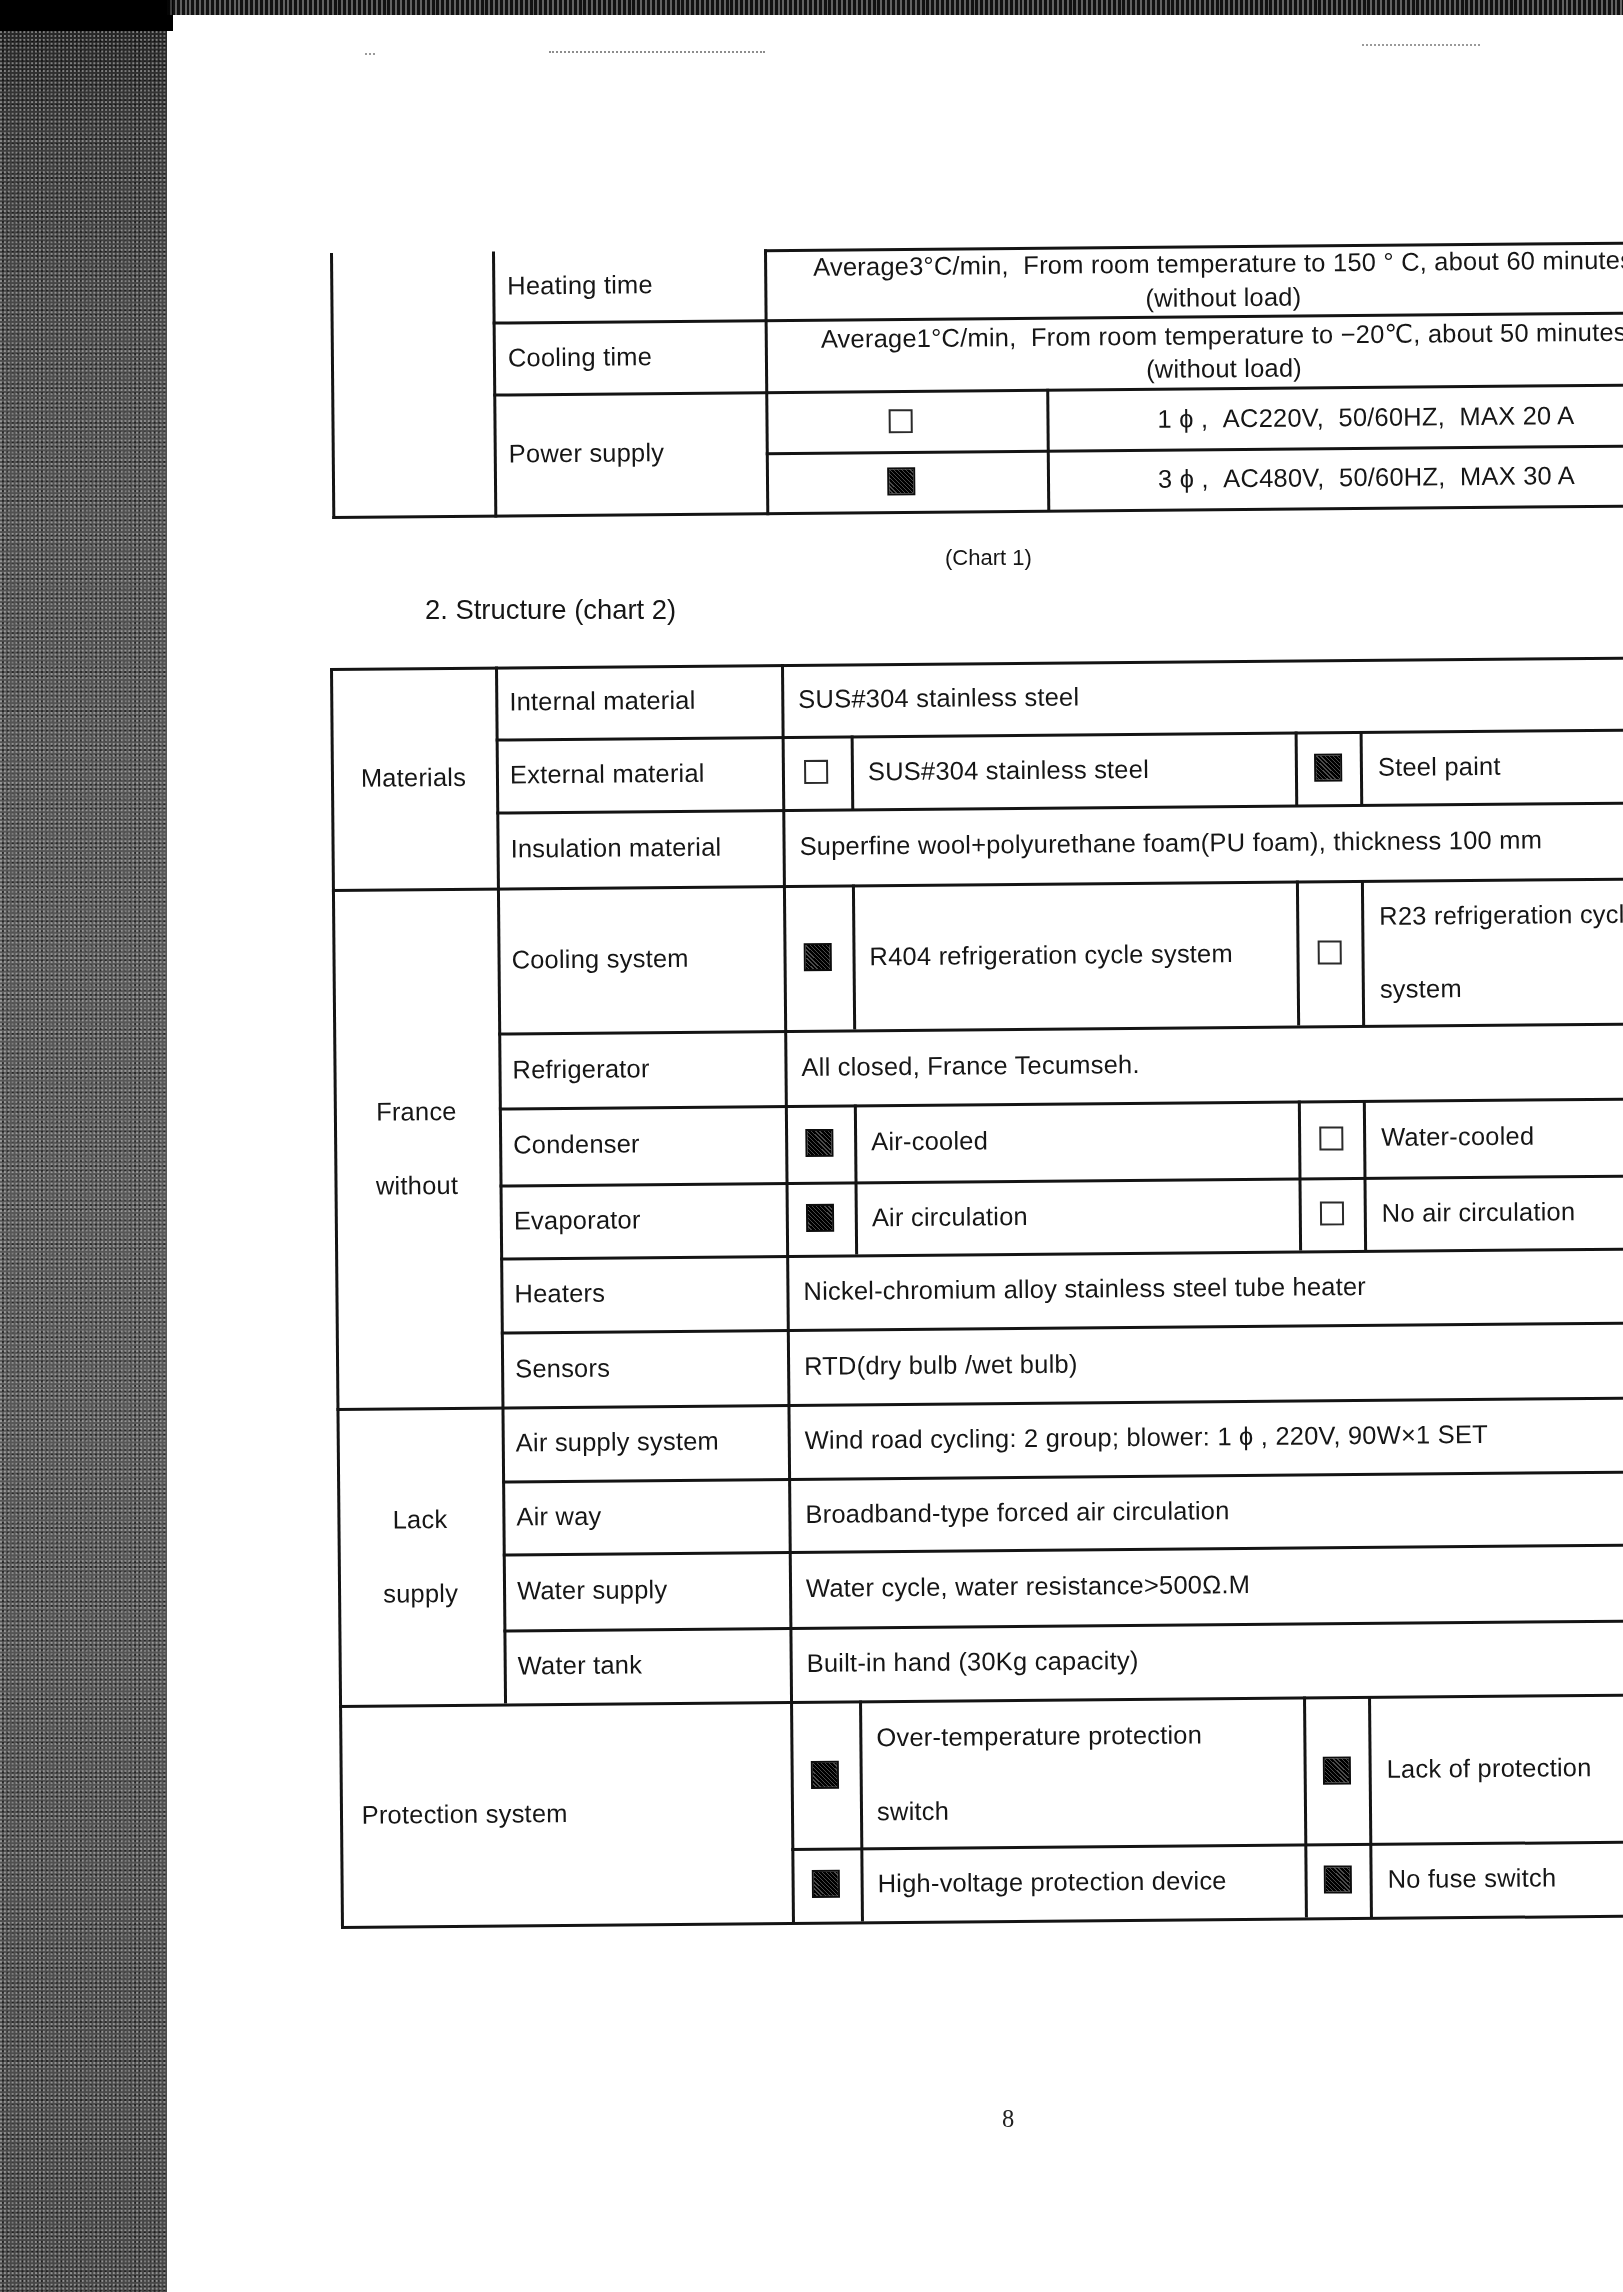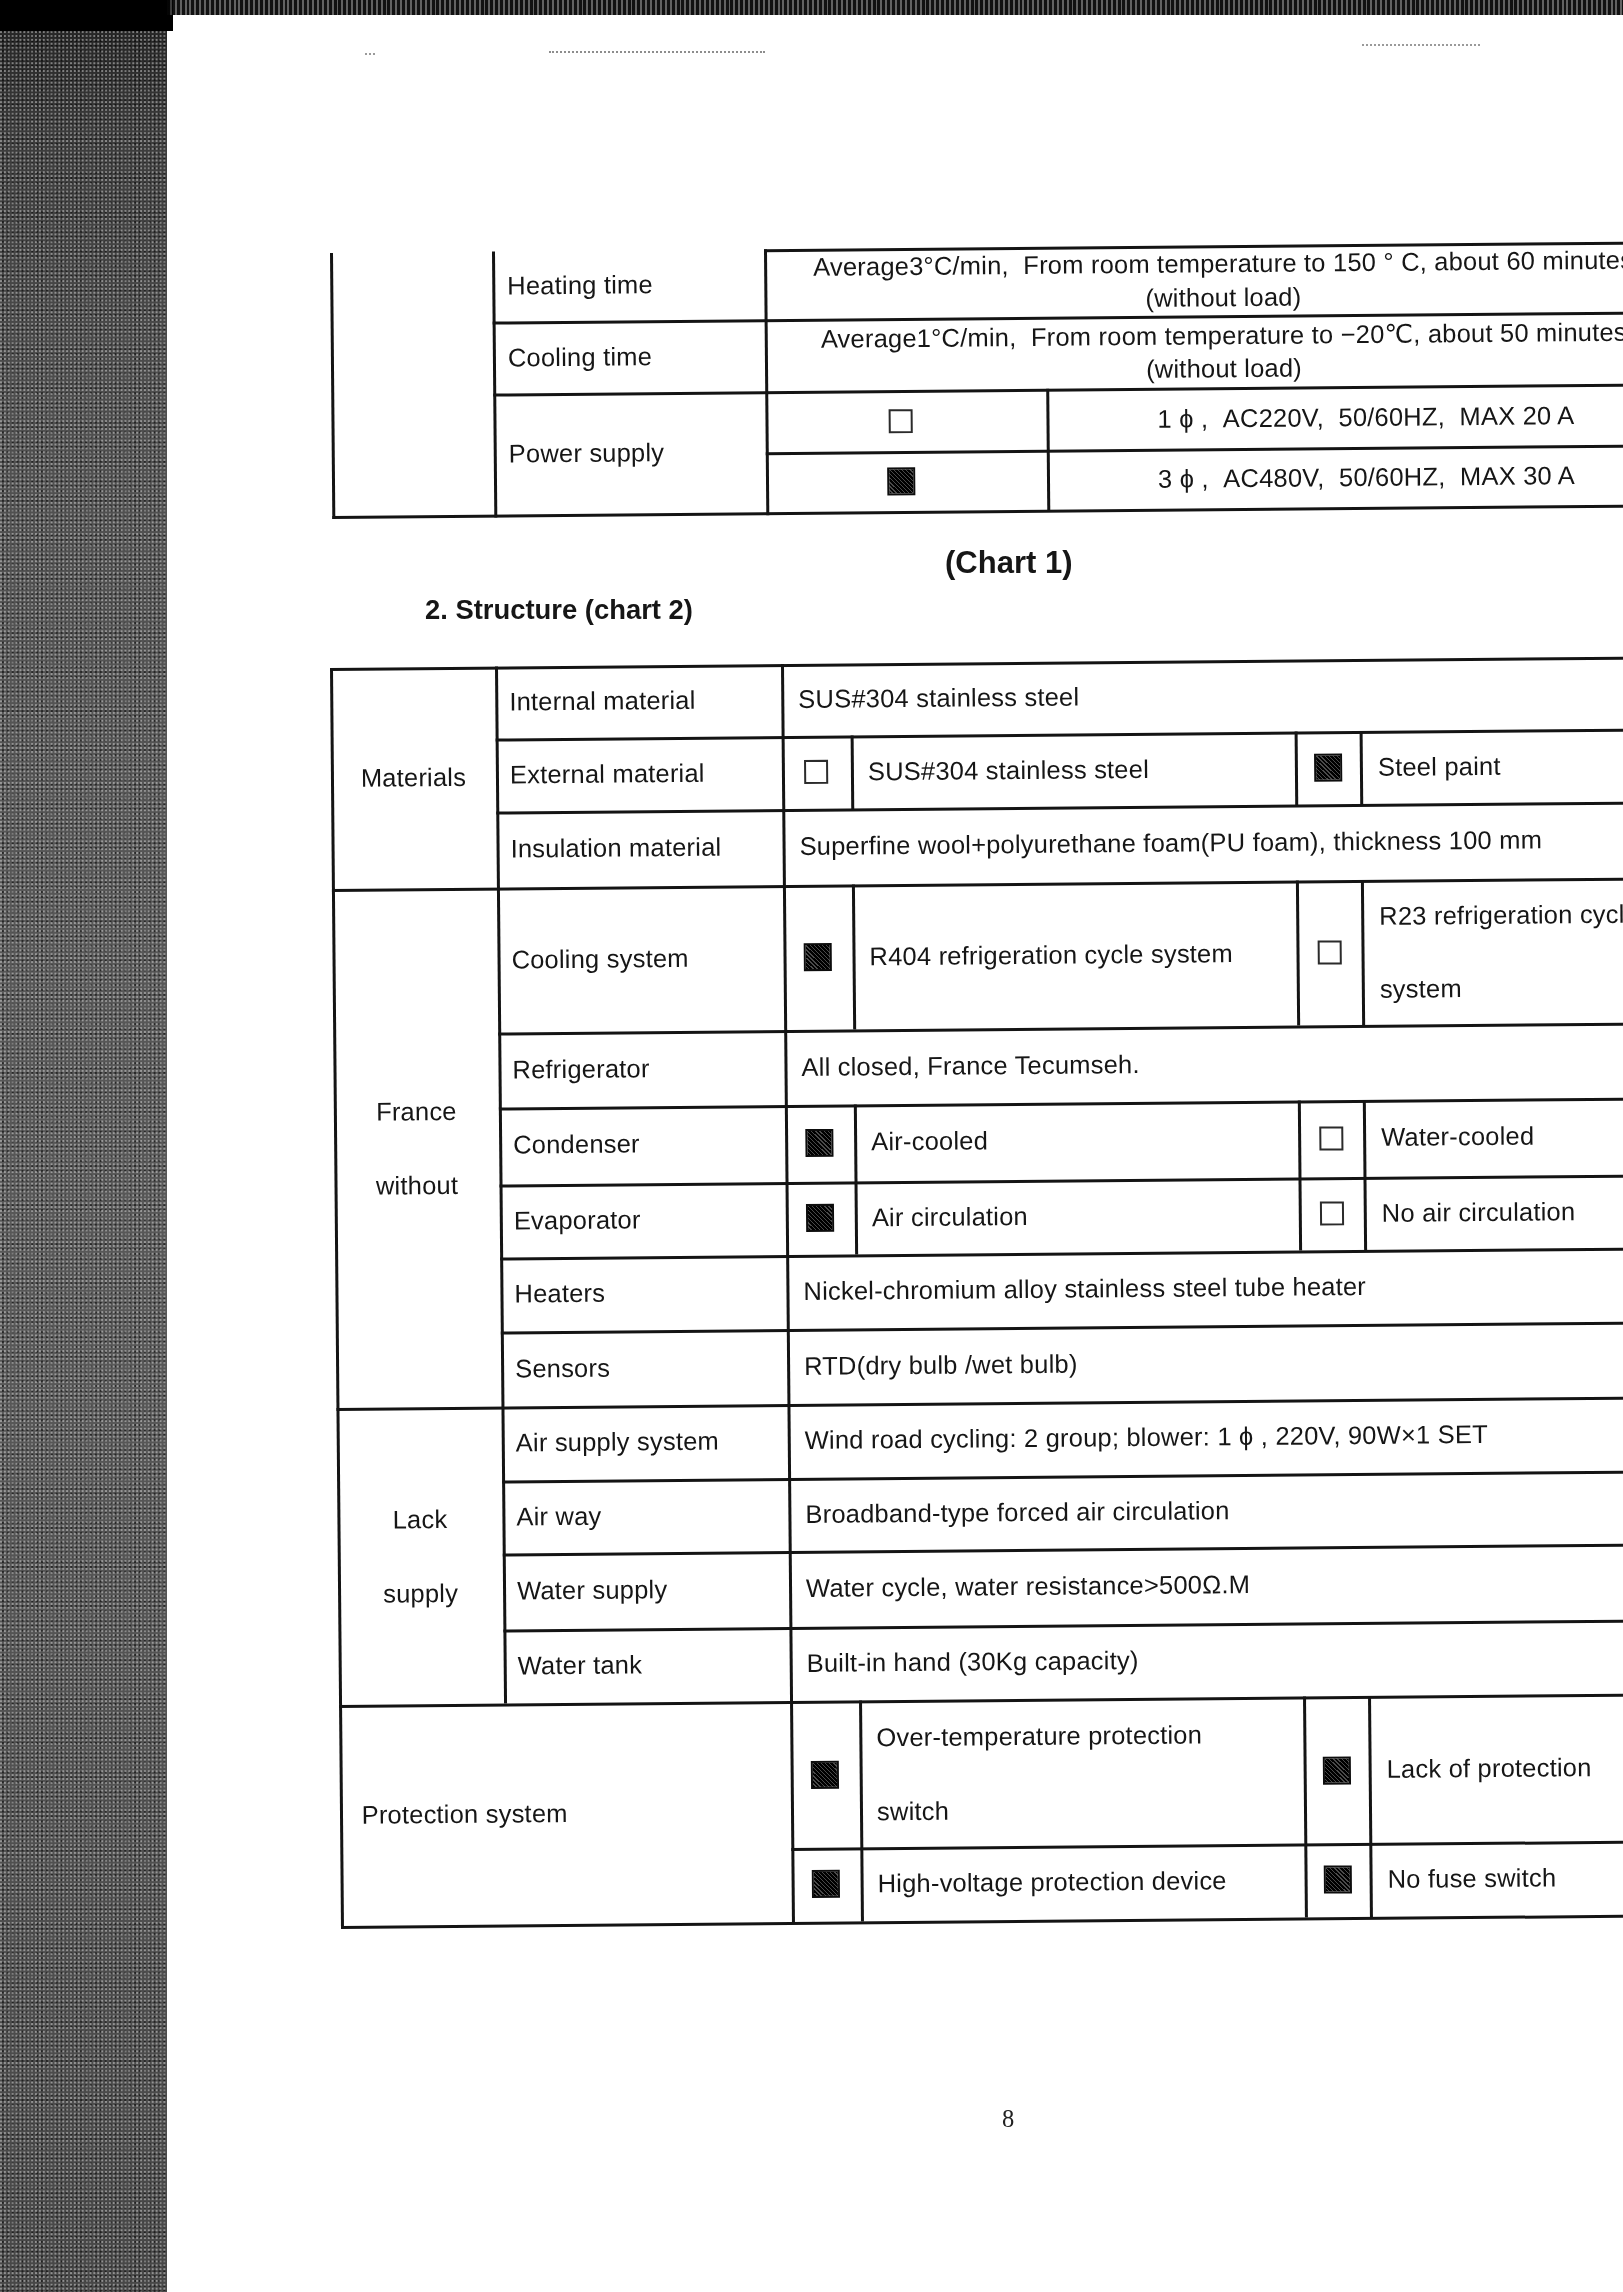--- a/index.html
+++ b/index.html
@@ -22,22 +22,22 @@
   .t2{left:330px;top:668px;width:1353px;height:1260px;}
   .hl{position:absolute;height:2.9px;background:#141414;}
   .vl{position:absolute;width:2.9px;background:#141414;}
   .cell{position:absolute;display:flex;align-items:center;font-size:25.5px;line-height:1.3;letter-spacing:0.2px;}
   .ctr{justify-content:center;text-align:center;}
   .two{flex-direction:column;justify-content:center;}
   .pre{white-space:pre;}
   .cb{position:absolute;width:19.6px;height:19.6px;border:2.9px solid #2b2b2b;background:#fff;transform:translate(-50%,-50%);}
   .cb.checked{width:23.5px;height:23.5px;border-color:#0d0d0d;
     background-image:repeating-linear-gradient(45deg,#000 0 2px,#4a4a4a 2px 2.9px);}
-  .caption{position:absolute;left:945px;top:545px;font-size:31px;font-weight:bold;}
-  .heading{position:absolute;left:425px;top:594px;font-size:27.4px;font-weight:bold;}
+  .caption{position:absolute;left:945px;top:545px;font-size:22px;font-weight:normal;}
+  .heading{position:absolute;left:425px;top:594px;font-size:27.4px;font-weight:normal;}
   .pagenum{position:absolute;left:1002px;top:2105px;font-family:"Liberation Serif","DejaVu Serif",serif;font-size:24.5px;color:#222;}
 </style>
 </head>
 <body>
 
 <div class="canvas">
 
   <div class="band"></div>
   <div class="corner"></div>
   <div class="topstrip"></div>

